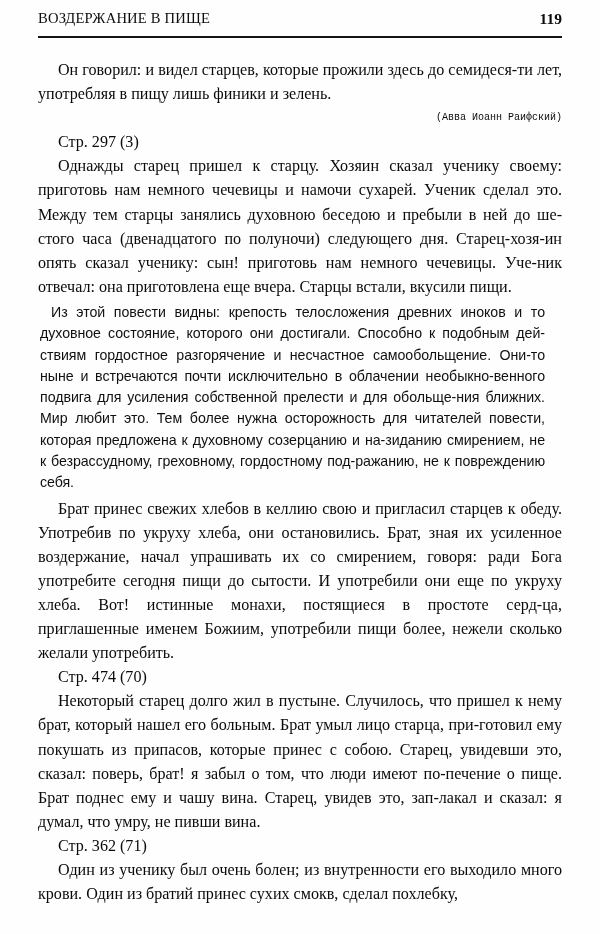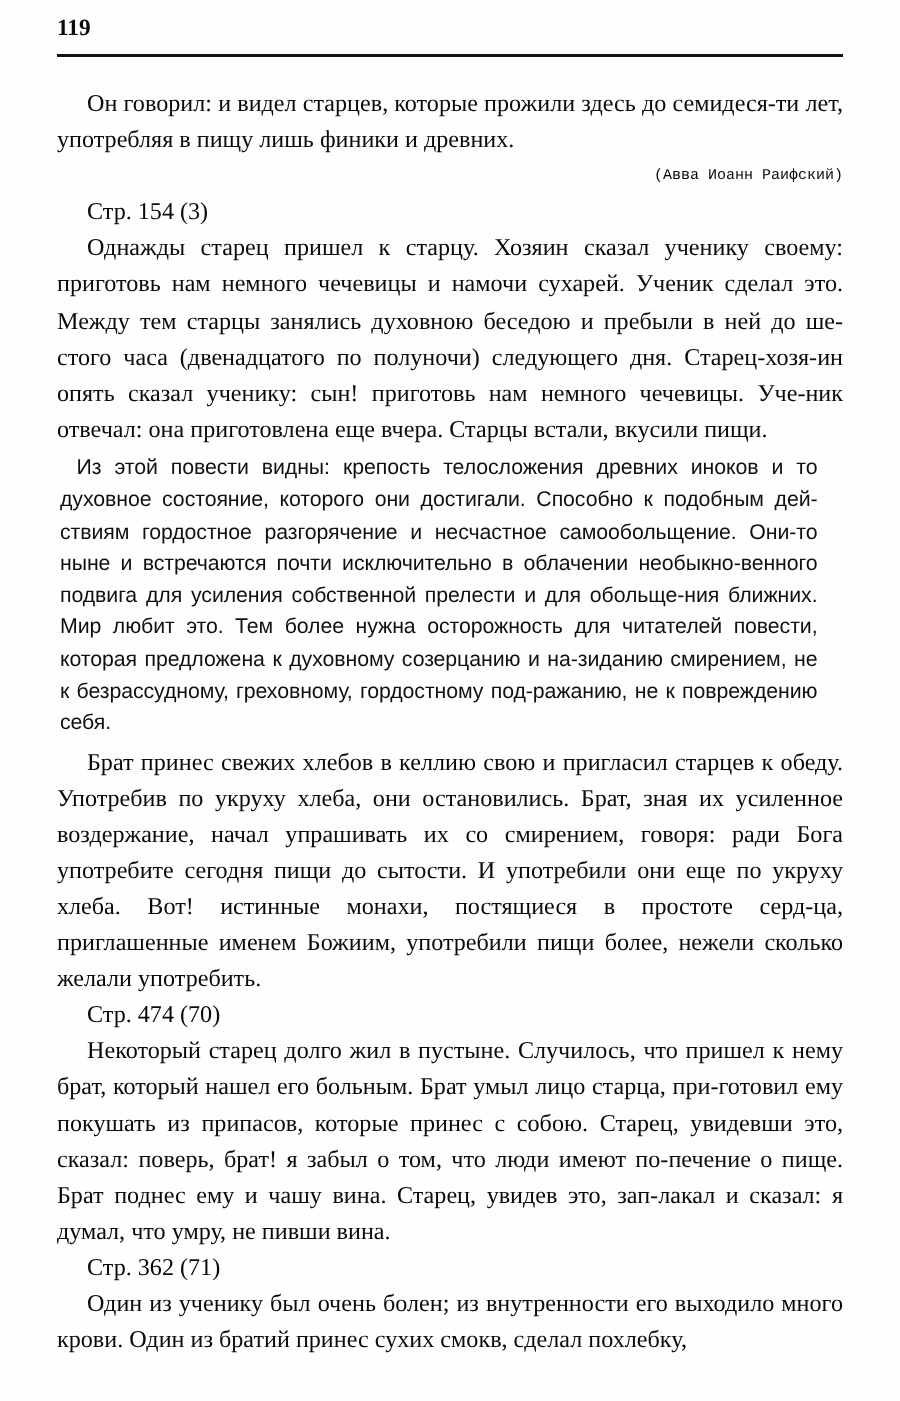--- a/index.html
+++ b/index.html
@@ -112,31 +112,32 @@
   }
 
   .gap-small { height: 3px; }
 </style>
 </head>
 <body>
 
 <div class="page">
 
   <div class="running-head">
+    <span class="running-head-title">ВОЗДЕРЖАНИЕ В ПИЩЕ</span>
     <span class="running-head-folio">119</span>
   </div>
   <div class="head-rule"></div>
 
   <div class="column">
 
-    <p class="body-par">Он говорил: и видел старцев, которые прожили здесь до семидеся-ти лет, употребляя в пищу лишь финики и древних.</p>
+    <p class="body-par">Он говорил: и видел старцев, которые прожили здесь до семидеся-ти лет, употребляя в пищу лишь финики и зелень.</p>
 
     <p class="attrib-line">(Авва Иоанн Раифский)</p>
 
-    <p class="ref-line">Стр. 154 (3)</p>
+    <p class="ref-line">Стр. 297 (3)</p>
 
     <p class="body-par">Однажды старец пришел к старцу. Хозяин сказал ученику своему: приготовь нам немного чечевицы и намочи сухарей. Ученик сделал это. Между тем старцы занялись духовною беседою и пребыли в ней до ше-стого часа (двенадцатого по полуночи) следующего дня. Старец-хозя-ин опять сказал ученику: сын! приготовь нам немного чечевицы. Уче-ник отвечал: она приготовлена еще вчера. Старцы встали, вкусили пищи.</p>
 
 
     <div class="gap-small"></div>
 
     <p class="commentary">Из этой повести видны: крепость телосложения древних иноков и то духовное состояние, которого они достигали. Способно к подобным дей-ствиям гордостное разгорячение и несчастное самообольщение. Они-то ныне и встречаются почти исключительно в облачении необыкно-венного подвига для усиления собственной прелести и для обольще-ния ближних. Мир любит это. Тем более нужна осторожность для читателей повести, которая предложена к духовному созерцанию и на-зиданию смирением, не к безрассудному, греховному, гордостному под-ражанию, не к повреждению себя.</p>
 
     <div class="gap-small"></div>
 

